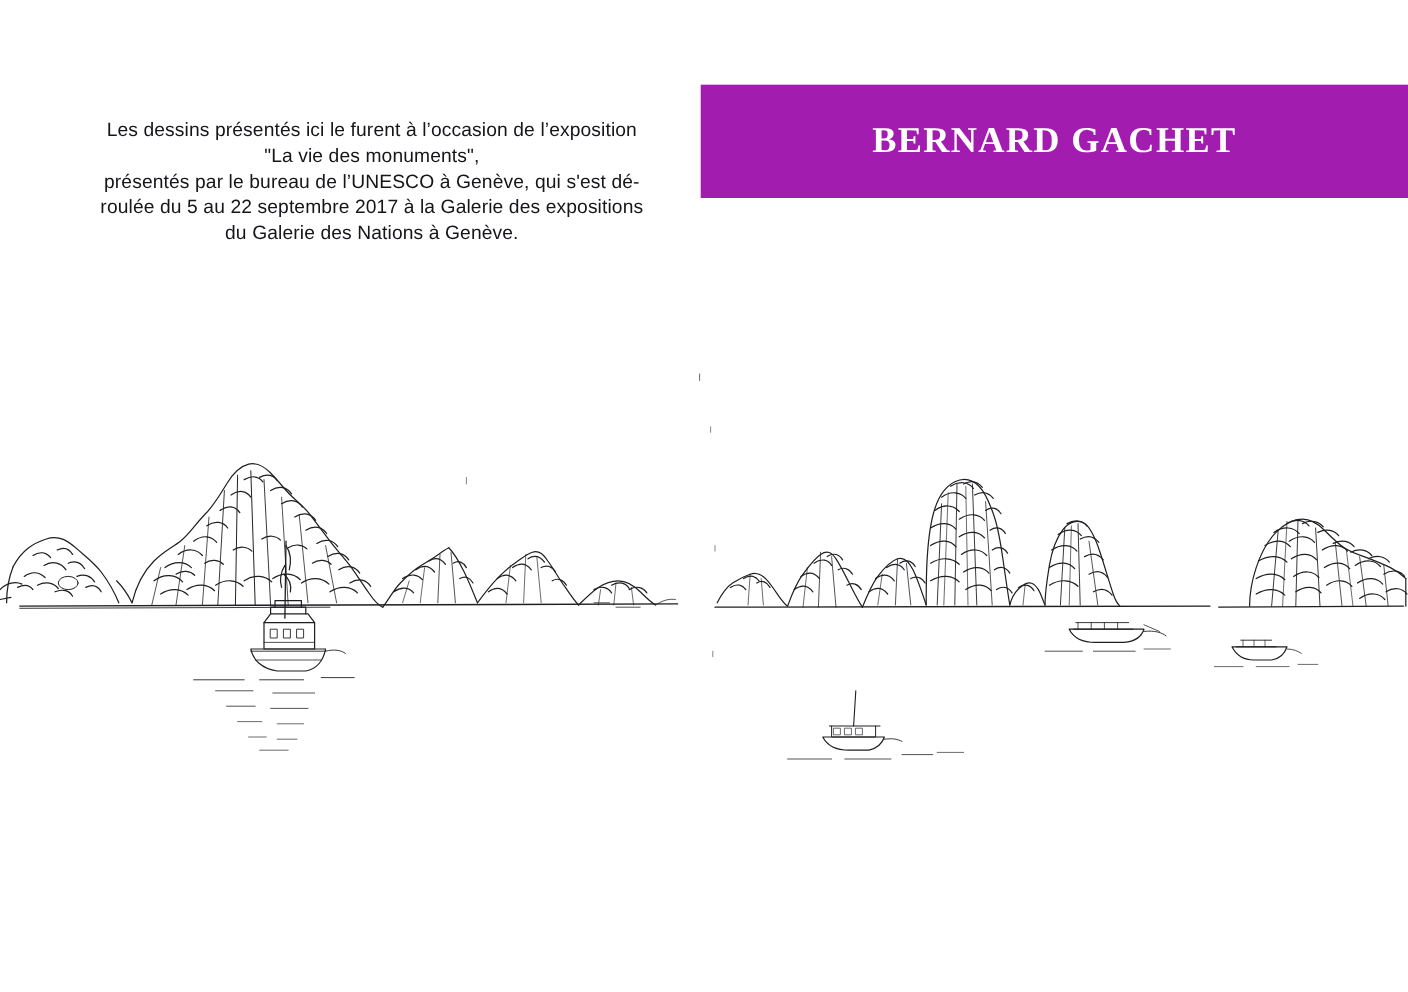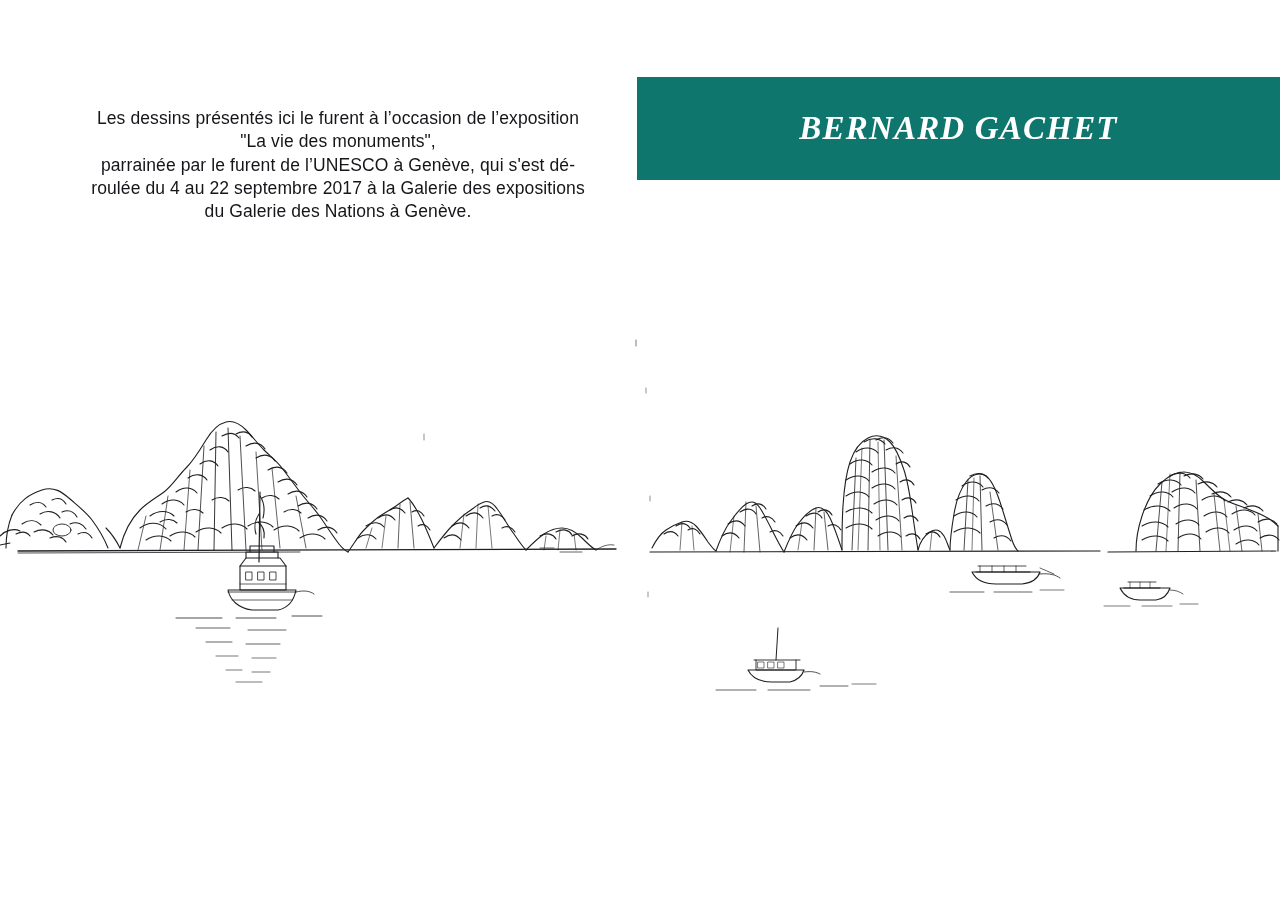--- a/index.html
+++ b/index.html
@@ -35,25 +35,24 @@
     white-space: pre;
   }
 
   
   .title-banner {
     position: absolute;
     left: 637px;
     top: 77px;
     width: 643px;
     height: 103px;
-    background: #0f766e;
+    background: #a21caf;
     display: flex;
     align-items: center;
     justify-content: center;
-    font-style: italic;
   }
   .title-banner .title-text {
     color: #ffffff;
     font-family: "Liberation Serif", serif;
     font-weight: bold;
     font-size: 33px;
     letter-spacing: 1.2px;
   }
 
   
@@ -67,22 +66,22 @@
   .illustration svg {
     display: block;
   }
 </style>
 </head>
 <body>
 
 <div class="caption-block">
   <span class="caption-line">Les dessins présentés ici le furent à l’occasion de l’exposition</span>
   <span class="caption-line">"La vie des monuments",</span>
-  <span class="caption-line">parrainée par le furent de l’UNESCO à Genève, qui s'est dé-</span>
-  <span class="caption-line">roulée du 4 au 22 septembre 2017 à la Galerie des expositions</span>
+  <span class="caption-line">présentés par le bureau de l’UNESCO à Genève, qui s'est dé-</span>
+  <span class="caption-line">roulée du 5 au 22 septembre 2017 à la Galerie des expositions</span>
   <span class="caption-line">du Galerie des Nations à Genève.</span>
 </div>
 
 <div class="title-banner">
   <span class="title-text">BERNARD GACHET</span>
 </div>
 
 <div class="illustration">
 <svg width="1280" height="420" viewBox="0 0 1280 420" xmlns="http://www.w3.org/2000/svg">
   <g fill="none" stroke="#1f1f23" stroke-width="1.1" stroke-linecap="round" stroke-linejoin="round">

